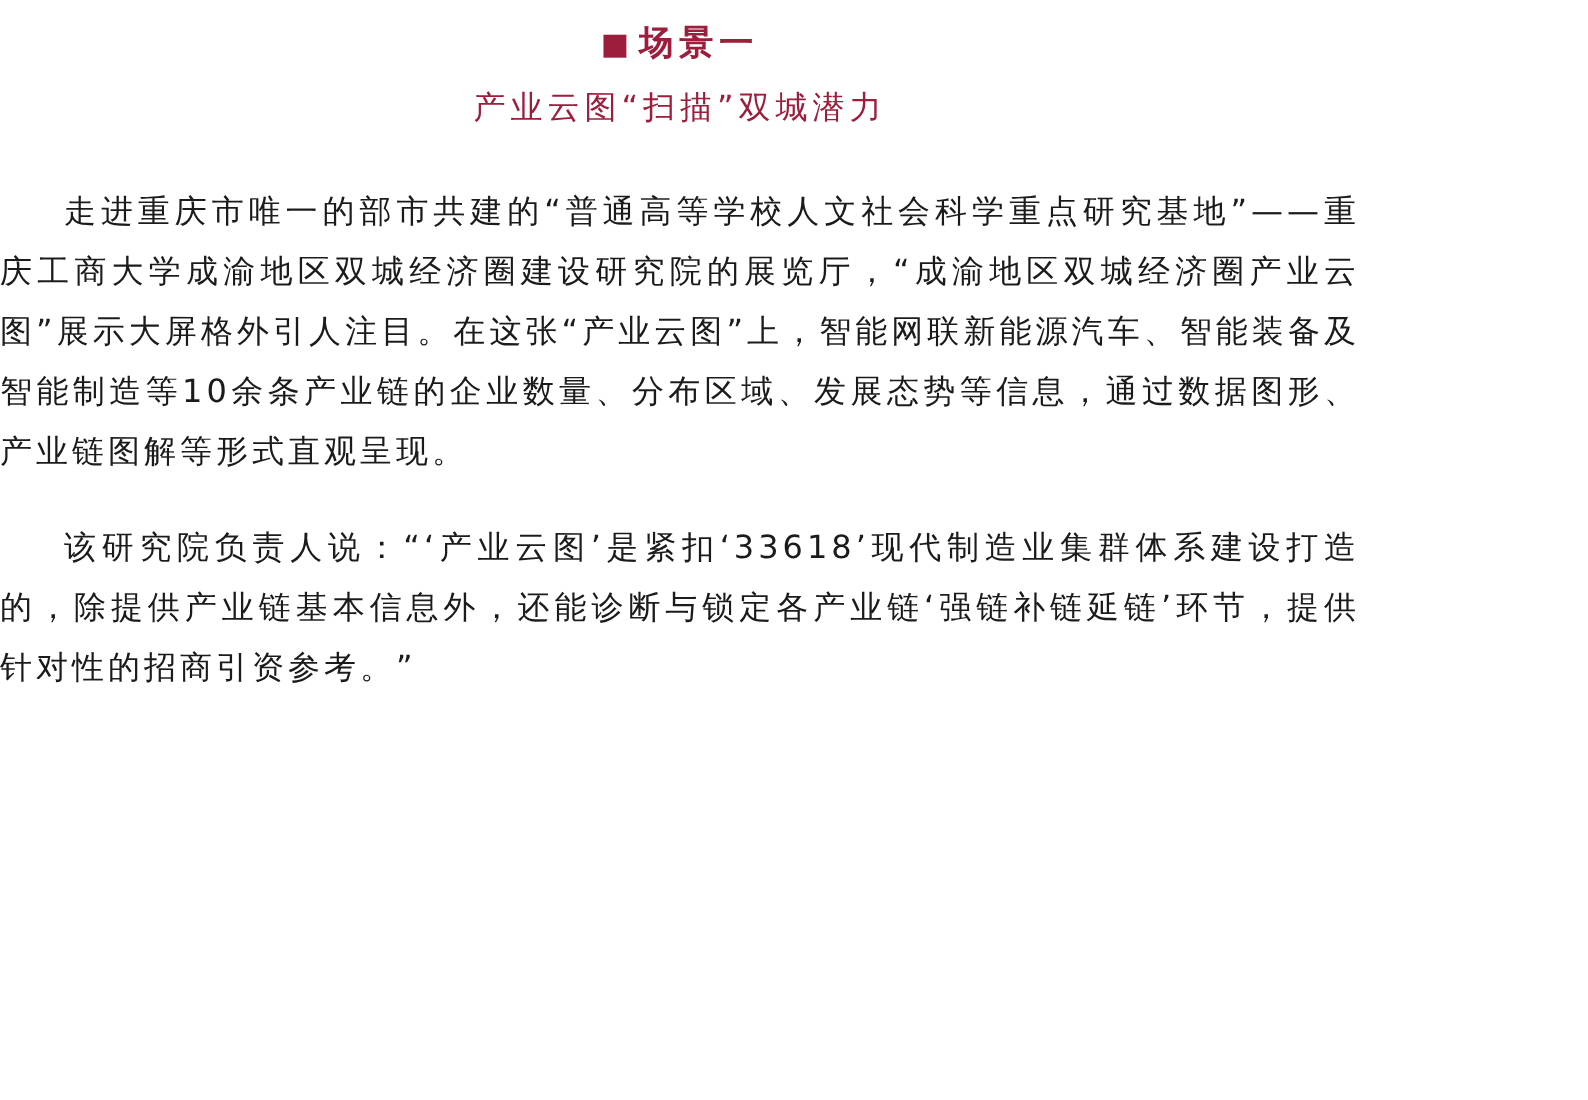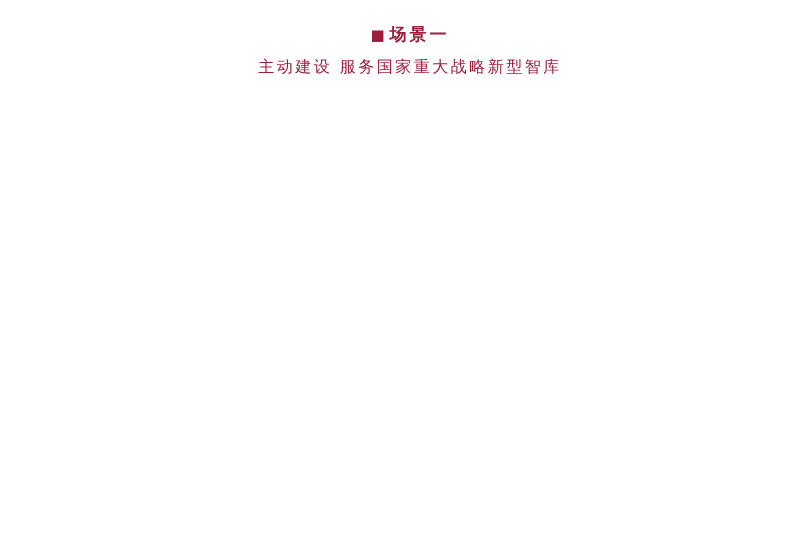--- a/index.html
+++ b/index.html
@@ -10,23 +10,22 @@
   .page {
     position: relative;
     width: 794px;
     height: 550px;
     background: #ffffff;
     overflow: hidden;
     font-family: "DejaVu Sans", "Liberation Sans", sans-serif;
   }
   .content {
     box-sizing: border-box;
-    margin-left: 70px;
     width: 680px;
-    padding-top: 24px;
+    padding-top: 12px;
   }
   .heading {
     margin: 0;
     text-align: center;
     color: #9c1e3c;
     font-size: 17px;
     line-height: 20px;
     font-weight: bold;
     letter-spacing: 3px;
   }
@@ -58,17 +57,19 @@
   .body-text p:last-child {
     margin-bottom: 0;
   }
 </style>
 </head>
 <body>
 
 <div class="page">
   <div class="content">
     <h1 class="heading"><span class="marker">■</span><span>场景一</span></h1>
-    <div class="subtitle">主动建设 服务国家重大战略新型智库</div>
+    <div class="subtitle">产业云图“扫描”双城潜力</div>
     <div class="body-text">
+      <p>走进重庆市唯一的部市共建的“普通高等学校人文社会科学重点研究基地”——重庆工商大学成渝地区双城经济圈建设研究院的展览厅，“成渝地区双城经济圈产业云图”展示大屏格外引人注目。在这张“产业云图”上，智能网联新能源汽车、智能装备及智能制造等10余条产业链的企业数量、分布区域、发展态势等信息，通过数据图形、产业链图解等形式直观呈现。</p>
+      <p>该研究院负责人说：“‘产业云图’是紧扣‘33618’现代制造业集群体系建设打造的，除提供产业链基本信息外，还能诊断与锁定各产业链‘强链补链延链’环节，提供针对性的招商引资参考。”</p>
     </div>
   </div>
 </div>
 
 </body></html>

